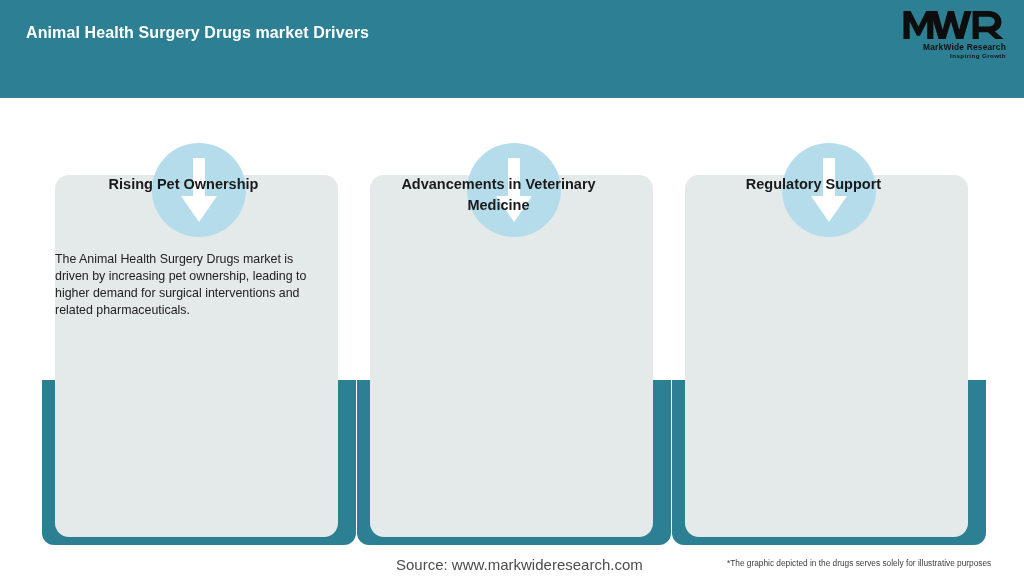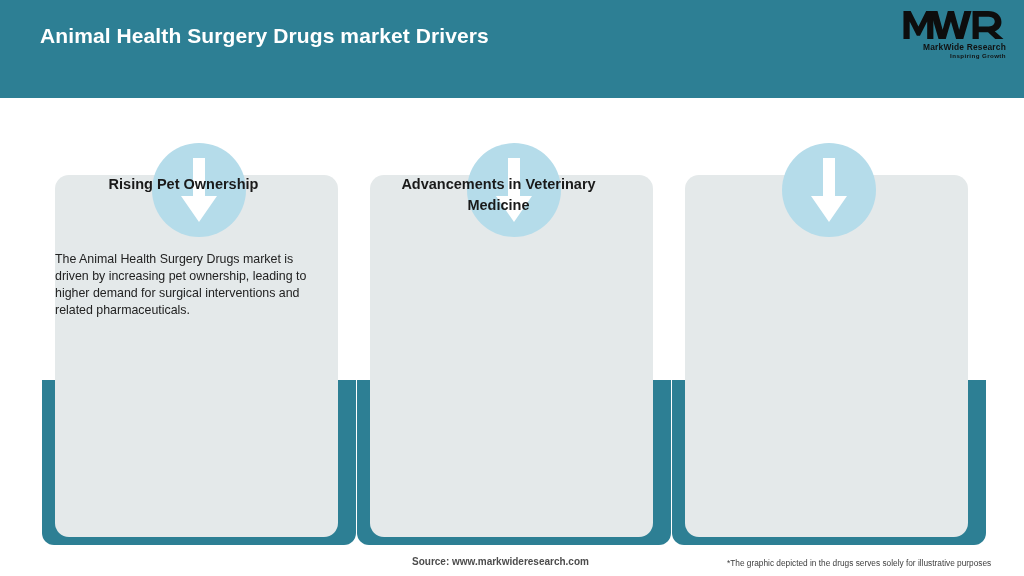--- a/index.html
+++ b/index.html
@@ -19,23 +19,23 @@
   #header-bar {
     position: absolute;
     left: 0;
     top: 0;
     width: 1024px;
     height: 98px;
     background: #2d7f94;
   }
   #page-title {
     position: absolute;
-    left: 40px;
+    left: 26px;
     top: 24px;
-    font-size: 21px;
+    font-size: 16px;
     font-weight: bold;
     color: #ffffff;
     letter-spacing: 0.1px;
     white-space: nowrap;
   }
 
   
   #brand-logo {
     position: absolute;
     right: 18px;
@@ -145,24 +145,24 @@
     position: absolute;
     left: 27px;
     top: 13px;
     width: 40px;
     height: 68px;
   }
 
   
   #footer-source {
     position: absolute;
-    left: 412px;
+    left: 396px;
     top: 556px;
-    font-size: 10px;
-    font-weight: bold;
+    font-size: 15px;
+    font-weight: normal;
     color: #4c4c4c;
     white-space: nowrap;
   }
   #footer-disclaimer {
     position: absolute;
     left: 727px;
     top: 558px;
     font-size: 8.3px;
     color: #3d3d3d;
     white-space: nowrap;
@@ -215,18 +215,19 @@
   </div>
 
   <div class="card-group g2">
     <div class="card-frame"></div>
     <div class="card-body"></div>
     <div class="card-icon">
       <svg viewBox="0 0 40 68">
         <path d="M14 2 L26 2 L26 40 L38 40 L20 66 L2 40 L14 40 Z" fill="#ffffff"></path>
       </svg>
     </div>
+    <div class="card-title">Regulatory Support</div>
   </div>
 
 </div>
 
 <div id="footer-source">Source: www.markwideresearch.com</div>
 <div id="footer-disclaimer">*The graphic depicted in the drugs serves solely for illustrative purposes</div>
 
 </body></html>

